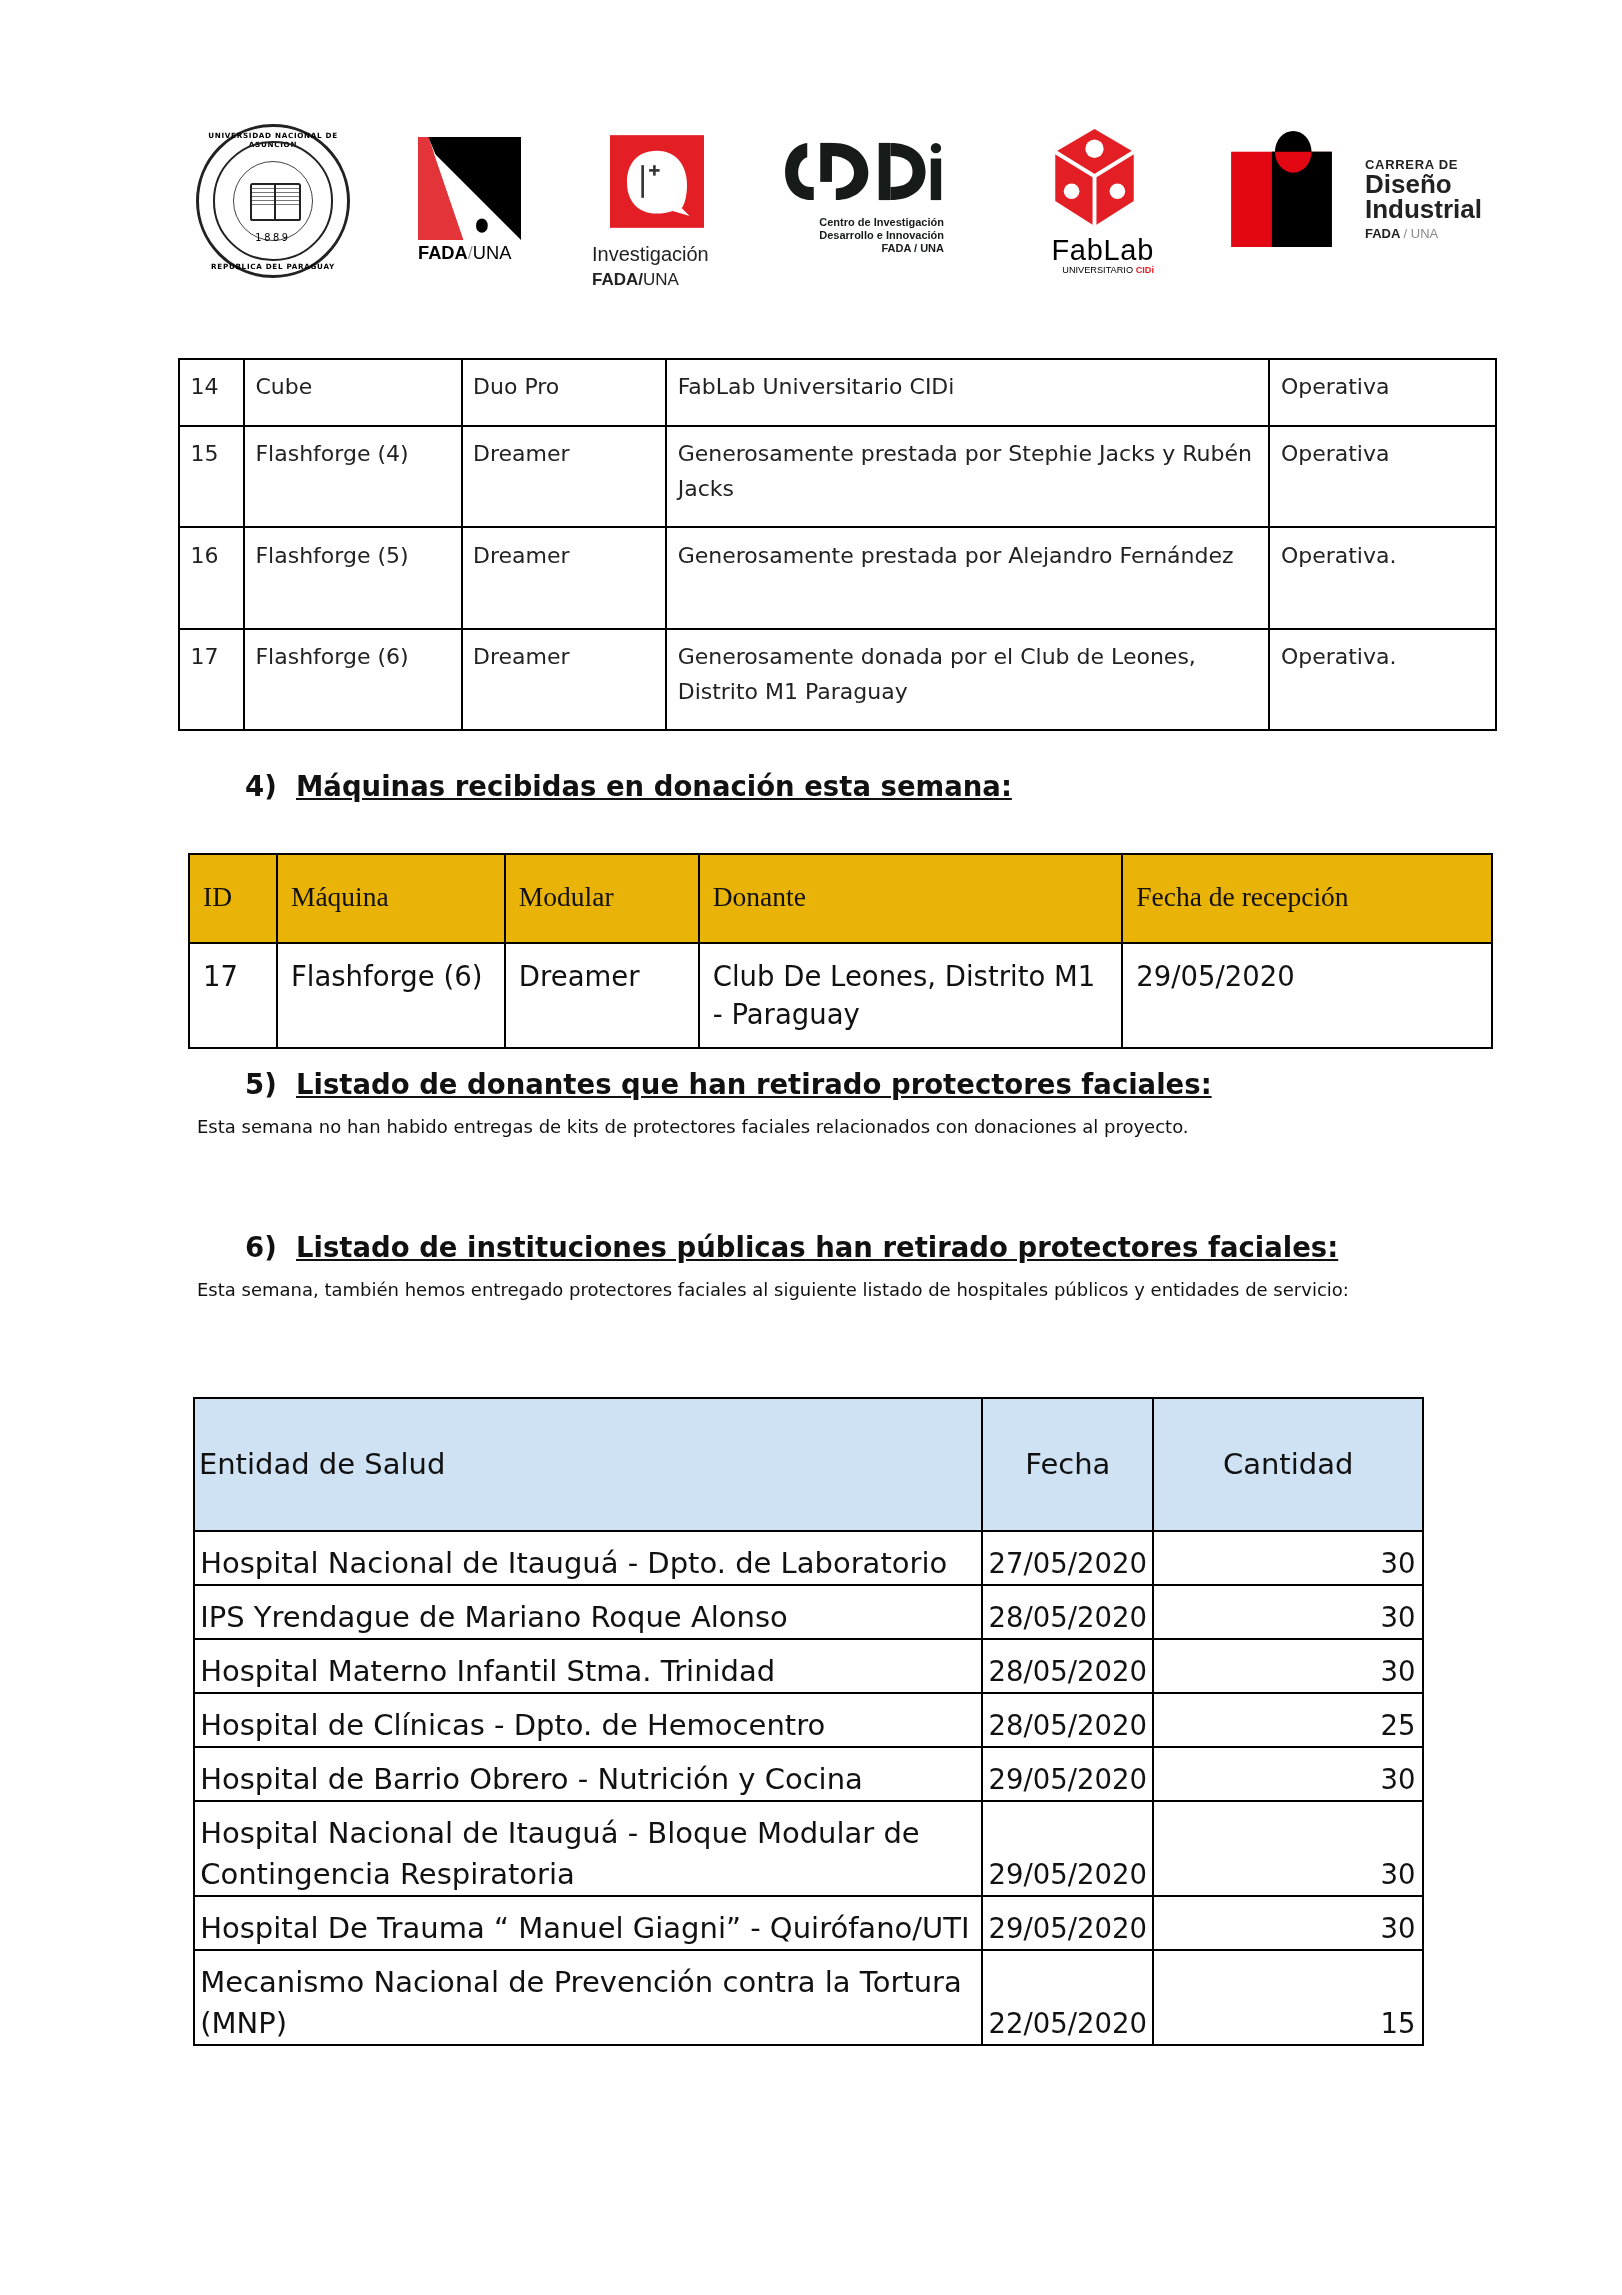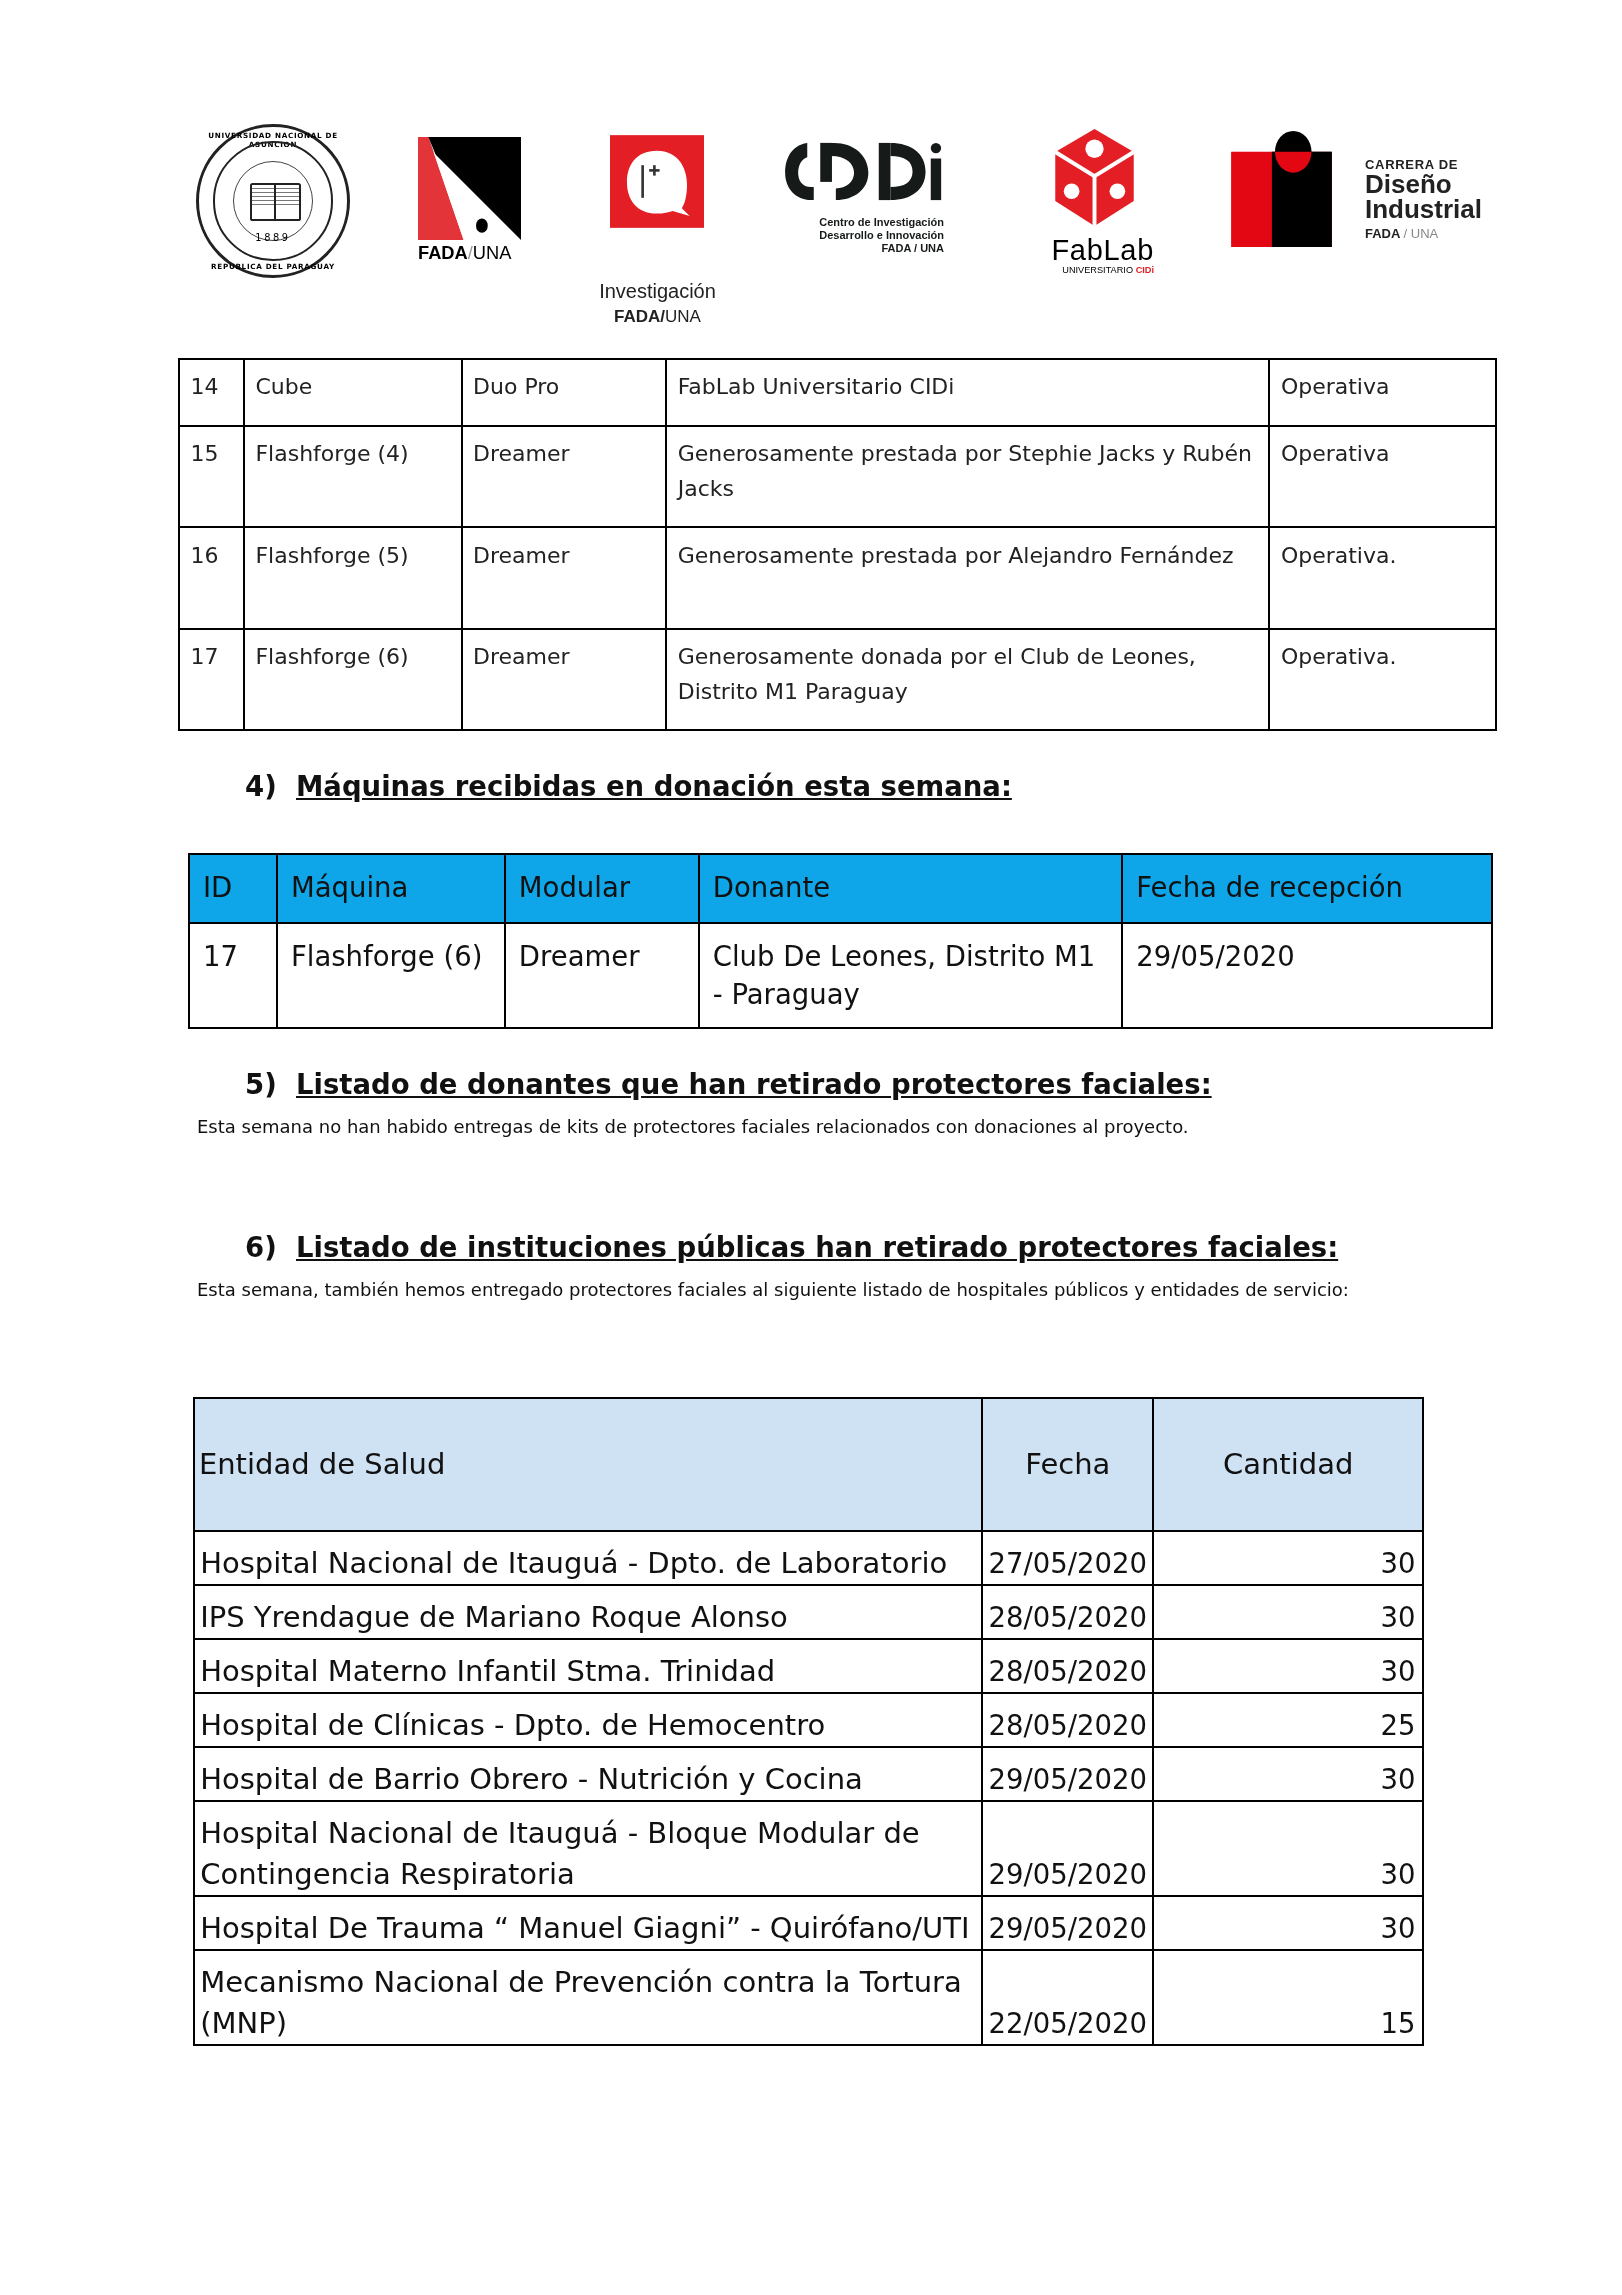--- a/index.html
+++ b/index.html
@@ -16,42 +16,42 @@
   .seal .book:after { content:""; position:absolute; left:22px; top:0; bottom:0; width:2px; background:#222; }
   .seal .seal-year { position:absolute; left:0; right:0; top:105px; text-align:center; font-size:9.8px; letter-spacing:2.6px; }
   .seal-text-top, .seal-text-bot { position:absolute; left:0; right:0; text-align:center; font-size:7.2px; font-weight:bold; letter-spacing:0.7px; }
   .seal-text-top { top:3.9px; }
   .seal-text-bot { bottom:3.9px; }
 
   .fada { left:418px; top:137px; width:103px; height:103px; background:#000; overflow:hidden; }
   .fada-label { left:418px; top:242px; font-family:"Liberation Sans", sans-serif; font-size:18.3px; }
   .fada-label b { font-weight:bold; }
   .fada-label .slash { color:#999; }
-  .inv-label { left:592px; top:242px; width:131px; text-align:center; font-family:"Liberation Sans", sans-serif; font-size:20px; line-height:25px; color:#222;margin-top:37px; }
+  .inv-label { left:592px; top:242px; width:131px; text-align:left; font-family:"Liberation Sans", sans-serif; font-size:20px; line-height:25px; color:#222; }
   .inv-label .sub { font-size:17px; }
   .cidi-label { left:781px; top:216px; width:163px; text-align:right; font-family:"Liberation Sans", sans-serif; font-weight:bold; font-size:11px; line-height:13px; color:#161a19; }
   .fab-icon { left:1052px; top:129px; width:85px; height:97px; }
   .fab-label { left:1036px; top:235px; width:118px; text-align:right; font-family:"Liberation Sans", sans-serif; }
   .fab-label .big { font-size:29px; line-height:30px; letter-spacing:0.7px; }
   .fab-label .small { font-size:9.2px; }
   .fab-label .small b { color:#e31e25; }
   .di-label { left:1365px; top:157px; font-family:Liberation Sans, sans-serif; font-weight:bold; color:#222; }
   .di-label .l1 { font-size:13px; letter-spacing:0.7px; }
   .di-label .l2 { font-size:26px; line-height:25px; }
   .di-label .l3 { font-size:13px; margin-top:3.9px; }
   .di-label .l3 .slash { color:#888; font-weight:normal; }
 
   
   table { position:absolute; border-collapse:collapse; font-family:"DejaVu Sans", sans-serif; }
   td, th { border:2.6px solid #000; vertical-align:top; text-align:left; font-weight:normal; }
   #t1 { left:178px; top:358px; width:1319px; font-size:22px; line-height:35px; color:#222; }
   #t1 td { padding:9.2px 10.5px 0 10.5px; height:56px; }
   #t1 tr.tall td { height:90px; }
   #t2 { left:188px; top:853px; width:1305px; font-size:27.5px; line-height:38px; color:#111; }
-  #t2 th { background:#0ea5e9; padding:13px 13px; height:41px; border-width:2.6px; }
+  #t2 th { background:#eab308; padding:23px 13px; height:41px; border-width:2.6px;font-family:Liberation Serif, serif; }
   #t2 td { padding:13px 13px; height:77px; }
   #t3 { left:193px; top:1397px; width:1231px; font-size:29px; line-height:41px; color:#111; }
   #t3 th { background:#cfe2f3; height:131px; vertical-align:middle; padding:0 3.9px; }
   #t3 td { padding:0 5.2px; vertical-align:bottom; height:52px; }
   #t3 tr.tall td { height:93px; }
   #t3 td.num { text-align:right; padding-right:6.5px; font-size:27.5px; }
   #t3 td.date { text-align:center; font-size:27.5px; }
   #t3 th.center { text-align:center; }
 
   

